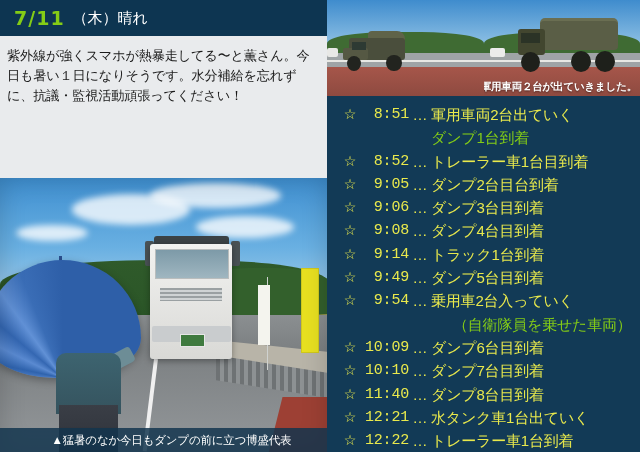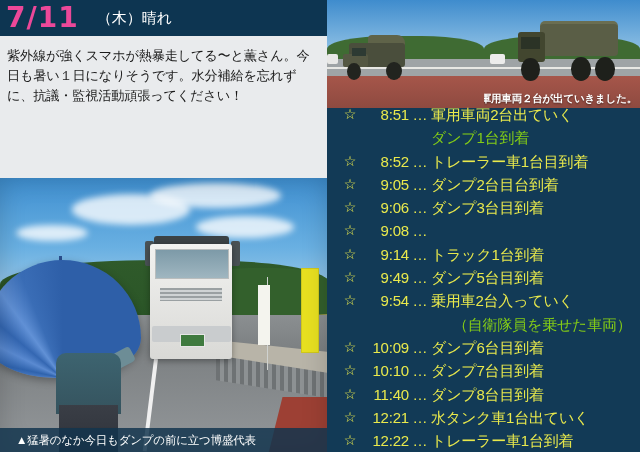--- a/index.html
+++ b/index.html
@@ -13,26 +13,26 @@
   
   #left-col{position:absolute;left:0;top:0;width:327px;height:452px;overflow:hidden;}
 
   
   #header-bar{
     position:absolute;left:0;top:0;width:327px;height:36px;
     background:#0d3551;
     display:flex;align-items:center;
   }
   #header-date{
-    color:#ec4899;font-size:28px;font-weight:bold;
-    letter-spacing:1px;margin-left:6px;line-height:1;
+    color:#84cc16;font-size:19px;font-weight:bold;
+    letter-spacing:1px;margin-left:14px;line-height:1;
     font-family:"DejaVu Sans","Liberation Sans",sans-serif;
   }
   #header-weather{
-    color:#ffffff;font-size:15px;margin-left:18px;line-height:1;
+    color:#ffffff;font-size:15px;margin-left:8px;line-height:1;
     padding-bottom:2px;
   }
 
   
   #note-panel{
     position:absolute;left:0;top:36px;width:327px;height:142px;
     background:#e9ebed;
     box-sizing:border-box;padding:5px 8px 0 7px;
   }
   .note-p{
@@ -172,32 +172,32 @@
   }
   #photo-main .vignette{
     position:absolute;inset:0;
     box-shadow:inset 0 0 26px rgba(0,0,0,.18);
   }
 
   
   #photo-caption-bar{
     position:absolute;left:0;bottom:0;width:327px;height:24px;
     background:rgba(18,52,78,.84);
-    display:flex;align-items:center;
+    display:flex;align-items:center;justify-content:center;
   }
   #photo-caption-text{
     color:#ffffff;font-size:11.5px;margin-left:16px;
     letter-spacing:-0.2px;white-space:nowrap;
   }
 
   
   #right-col{position:absolute;left:327px;top:0;width:313px;height:452px;background:#123a56;overflow:hidden;}
 
   
-  #photo-strip{position:absolute;left:0;top:0;width:313px;height:108px;display:flex;}
+  #photo-strip{position:absolute;left:0;top:0;width:313px;height:96px;display:flex;}
   .strip-photo{position:relative;width:50%;height:100%;overflow:hidden;}
   .sp-sky{position:absolute;left:0;top:0;width:100%;height:46%;
           background:linear-gradient(#3f8ccd,#8cbfe4);}
   .sp-bush{position:absolute;left:0;top:33%;width:100%;height:24%;
            background:#3f6b33;border-radius:40% 40% 0 0 / 50% 50% 0 0;}
   .sp-asph{position:absolute;left:0;top:55%;width:100%;height:20%;
            background:#9fa4a6;}
   .sp-red{position:absolute;left:0;top:70%;width:100%;height:30%;
           background:linear-gradient(#a6564a,#8e4a40);}
   .sp-line{position:absolute;left:0;top:62%;width:100%;height:2px;background:#e8e8e4;}
@@ -247,21 +247,21 @@
     display:flex;align-items:flex-start;
     color:#e9e94c;font-size:15px;line-height:23.3px;
     white-space:nowrap;letter-spacing:-0.2px;
   }
   .log-star{
     width:26px;text-align:center;flex:none;font-size:14px;
     padding-left:10px;box-sizing:content-box;
   }
   .log-time{
     width:46px;text-align:right;flex:none;
-    font-family:Liberation Sans, sans-serif;
+    font-family:Liberation Mono, monospace;
   }
   .log-dots{width:22px;text-align:center;flex:none;}
   .log-text{flex:1;}
   .log-row.cont{color:#84cc16;}
   .log-row.cont .log-star,
   .log-row.cont .log-time,
   .log-row.cont .log-dots{visibility:hidden;}
   .log-row.cont .log-text{padding-left:0;}
   .log-row.cont.indent .log-text{padding-left:22px;}
 </style>
@@ -383,20 +383,21 @@
         <div class="log-row">
           <span class="log-star">☆</span>
           <span class="log-time">9:06</span>
           <span class="log-dots">…</span>
           <span class="log-text">ダンプ3台目到着</span>
         </div>
         <div class="log-row">
           <span class="log-star">☆</span>
           <span class="log-time">9:08</span>
           <span class="log-dots">…</span>
+          <span class="log-text">ダンプ4台目到着</span>
         </div>
         <div class="log-row">
           <span class="log-star">☆</span>
           <span class="log-time">9:14</span>
           <span class="log-dots">…</span>
           <span class="log-text">トラック1台到着</span>
         </div>
         <div class="log-row">
           <span class="log-star">☆</span>
           <span class="log-time">9:49</span>

